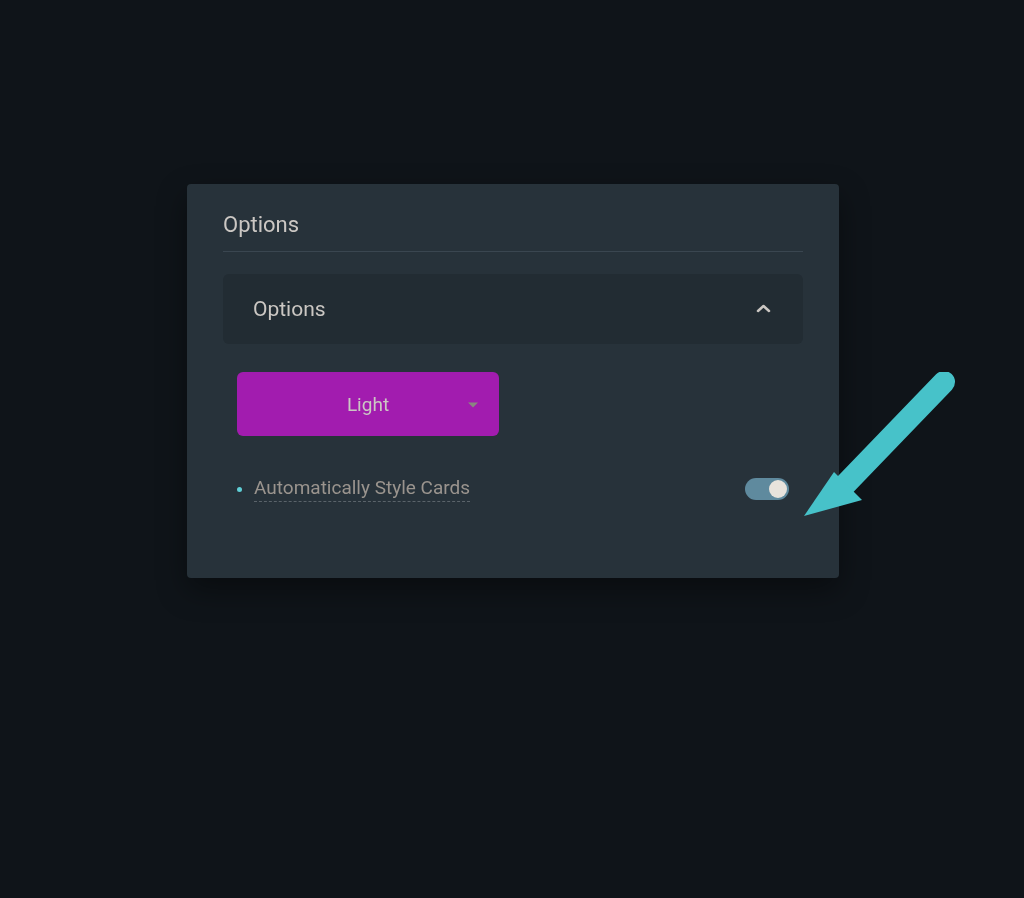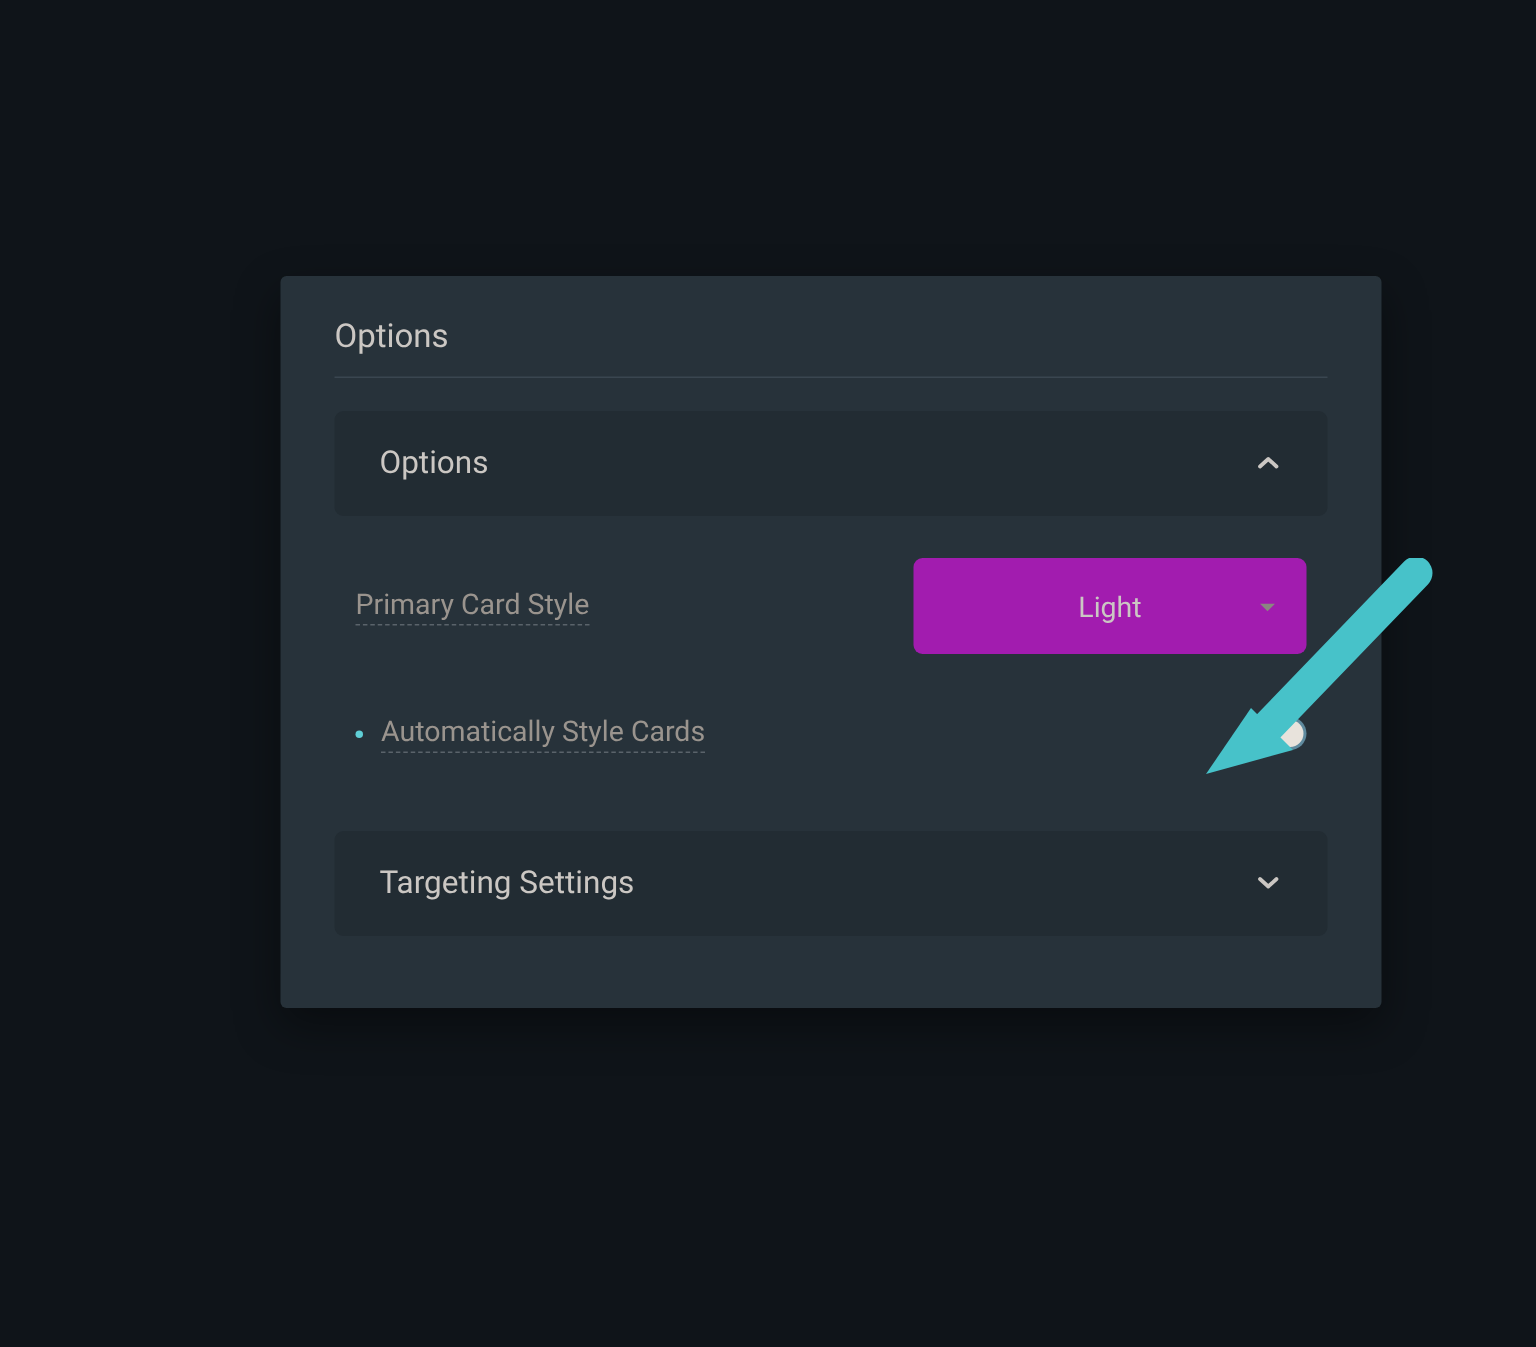--- a/index.html
+++ b/index.html
@@ -12,24 +12,24 @@
       height: 898px;
       background: #0f1419;
       font-family: -apple-system, BlinkMacSystemFont, 'Segoe UI', Roboto, sans-serif;
       position: relative;
       overflow: hidden;
     }
     .panel {
       position: absolute;
       left: 187px;
       top: 184px;
-      width: 734px;
+      width: 652px;
       background: #27323a;
       border-radius: 4px;
-      padding: 28px 36px 48px 36px;
+      padding: 28px 36px 24px 36px;
       box-shadow: 0 12px 30px rgba(0,0,0,0.4);
     }
     .panel-title {
       color: #cbc7c3;
       font-size: 22px;
       font-weight: 400;
       margin-bottom: 14px;
     }
     .title-divider {
       height: 1px;
@@ -156,21 +156,20 @@
     <span class="label">Options</span>
     <span class="chevron-icon">
       <svg viewBox="0 0 15 12" fill="none">
         <path d="M2 8 L7.5 3 L13 8" stroke="#cbc7c3" stroke-width="2.5" stroke-linecap="round" stroke-linejoin="round"></path>
       </svg>
     </span>
   </div>
 
   <div class="section-body">
     <div class="field-row">
-      <span class="field-label">Primary Card Style</span>
       <div class="select-box">
         <span class="select-value">Light</span>
         <span class="select-caret">
           <svg viewBox="0 0 12 8" fill="#8a8681">
             <path d="M1 1 L6 6 L11 1 Z"></path>
           </svg>
         </span>
       </div>
     </div>
 
@@ -180,28 +179,20 @@
         <span class="field-label">Automatically Style Cards</span>
       </div>
       <div class="toggle">
         <div class="toggle-knob"></div>
       </div>
     </div>
   </div>
 
   <div class="section-gap"></div>
 
-  <div class="section-header">
-    <span class="label">Targeting Settings</span>
-    <span class="chevron-icon">
-      <svg viewBox="0 0 15 12" fill="none">
-        <path d="M2 3 L7.5 8 L13 3" stroke="#cbc7c3" stroke-width="2.5" stroke-linecap="round" stroke-linejoin="round"></path>
-      </svg>
-    </span>
-  </div>
 </div>
 
 <div class="arrow-annotation">
   <svg width="180" height="170" viewBox="0 0 180 170">
     <path d="M 162 10 L 56 120" stroke="#47c2c9" stroke-width="22" stroke-linecap="round"></path>
     <path d="M 22 144 L 80 128 L 52 100 Z" fill="#47c2c9"></path>
   </svg>
 </div>
 
 </body></html>

